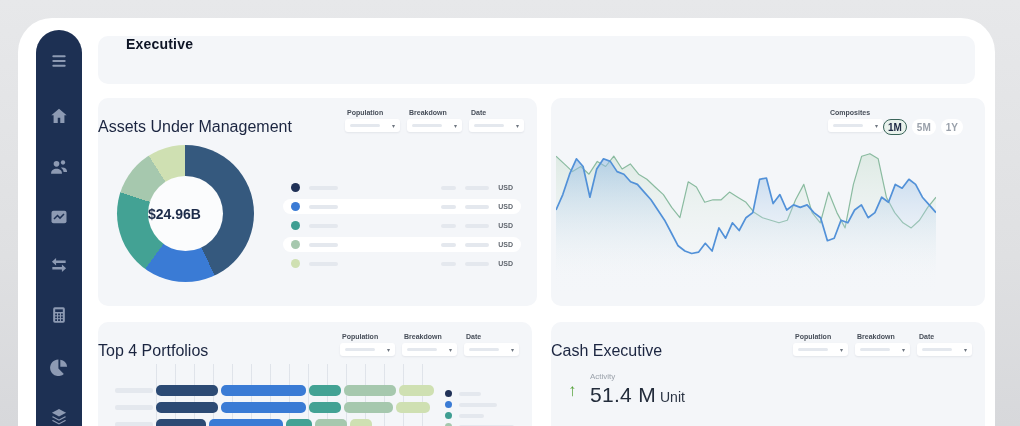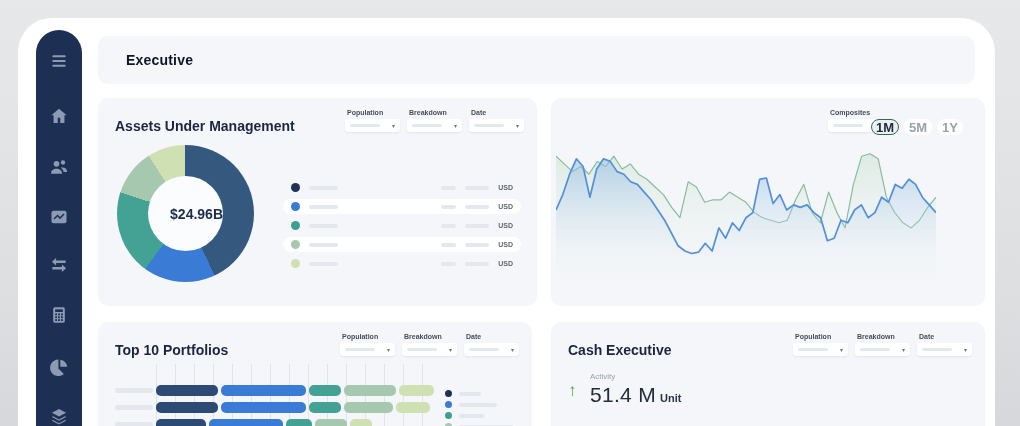--- a/index.html
+++ b/index.html
@@ -19,72 +19,72 @@
     background:#1d3053; border-radius:23px 23px 0 0;
   }
   .side-btn {
     position:absolute; left:13px; width:20px; height:20px;
     background:none; border:none; cursor:pointer; color:#8d9ab3; padding:0;
   }
   .side-btn svg { width:20px; height:20px; display:block; }
   
   .topbar {
     position:absolute; left:98px; top:36px; width:877px; height:48px;
-    background:#f4f6f9; border-radius:10px; display:flex; align-items:center;
+    background:#f4f6f9; border-radius:10px; display:flex; 
     padding-left:28px;
   }
   .topbar h1 { font-size:14px; font-weight:bold; color:#0e1526; letter-spacing:.2px; }
   
   .card { position:absolute; background:#f4f6f9; border-radius:10px; }
   #card-aum        { left:98px;  top:98px;  width:439px; height:208px; }
   #card-composite  { left:551px; top:98px;  width:434px; height:208px; }
   #card-portfolios { left:98px;  top:322px; width:434px; height:120px; }
   #card-cash       { left:551px; top:322px; width:434px; height:120px; }
   .card-title {
-    position:absolute; left:17px; top:20px;
-    font-size:14px; font-weight:bold; color:#1b2540;
+    position:absolute; left:0; top:20px;
+    font-size:16px; font-weight:normal; color:#1b2540;
   }
   
   .filters { position:absolute; top:11px; right:13px; display:flex; gap:7px; }
   .filter { width:55px; }
   .filter-label { font-size:7px; font-weight:bold; color:#474e59; margin:0 0 3px 2px; }
   .filter-box {
     height:13px; background:#fff; border-radius:3px;
     display:flex; align-items:center; justify-content:space-between;
     padding:0 5px; box-shadow:0 1px 2px rgba(25,35,60,.08); cursor:pointer;
   }
   .skel { background:#e4e8ee; border-radius:2px; display:inline-block; }
   .filter-skel { width:30px; height:3px; }
   .caret { font-size:6px; color:#6e7680; line-height:1; }
   
   .donut { position:absolute; left:19px; top:47px; width:137px; height:137px; border-radius:50%; }
   .donut-hole {
     position:absolute; inset:31px; background:#fbfcfd; border-radius:50%;
-    display:flex; align-items:center; justify-content:flex-end;
+    display:flex; align-items:center; justify-content:flex-start;
   }
   .donut-hole span { font-size:14px; font-weight:bold; color:#1c2b49; }
   
   .aum-legend { position:absolute; left:185px; top:82px; width:238px; }
   .legend-row {
     display:flex; align-items:center; height:15px; margin-bottom:4px;
     border-radius:8px; padding:0 8px;
   }
   .legend-row.alt { background:#ffffff; }
   .dot { width:9px; height:9px; border-radius:50%; flex:0 0 auto; }
   .lr-name { width:29px; height:4px; margin-left:9px; }
   .lr-right { margin-left:auto; display:flex; align-items:center; gap:9px; }
   .lr-b1 { width:15px; height:4px; }
   .lr-b2 { width:24px; height:4px; }
   .lr-cur { font-size:7px; font-weight:bold; color:#60666e; }
   
   .perf-svg { position:absolute; left:5px; top:44px; }
   .ranges { position:absolute; top:21px; right:22px; display:flex; gap:5px; align-items:center; }
   .range-btn {
     min-width:19px; height:16px; padding:0 4px; border-radius:8px;
-    font-size:13px; font-weight:bold; border:1px solid transparent;
+    font-size:10px; font-weight:bold; border:1px solid transparent;
     background:#ffffff; color:#9aa1ab; cursor:pointer;
     font-family:"Liberation Sans",sans-serif;
   }
   .range-btn.active { background:#e9f2ec; border-color:#3a6459; color:#1c2742; }
   #composite-filter { right:102px; }
   
   .grid-lines {
     position:absolute; left:58px; top:42px; width:278px; height:78px;
     background-image:repeating-linear-gradient(to right, rgba(185,193,206,.35) 0 1px, transparent 1px 19px);
   }
@@ -95,21 +95,21 @@
   .p-legend { position:absolute; left:347px; top:68px; }
   .p-legend-item { display:flex; align-items:center; height:7px; margin-bottom:4px; }
   .p-legend-item .dot { width:7px; height:7px; }
   .p-legend-item .skel { height:4px; margin-left:7px; }
   
   .metric { position:absolute; left:17px; top:50px; display:flex; }
   .metric-arrow { font-size:17px; font-weight:bold; color:#56a23b; margin-top:9px; width:22px; }
   .metric-label { font-size:8px; color:#9ba2ab; margin-bottom:2px; }
   .metric-line { display:flex; align-items:baseline; }
   .metric-value { font-size:21px; color:#232c3b; letter-spacing:.3px; }
-  .metric-unit { font-size:11px; color:#2b3443; margin-left:4px; font-weight:bold; }
+  .metric-unit { font-size:14px; color:#2b3443; margin-left:4px; font-weight:normal; }
 </style>
 </head>
 <body>
 
 <div class="surface"></div>
 
 <nav class="sidebar">
   <button class="side-btn" style="top:21px">
     <svg viewBox="0 0 24 24" fill="currentColor">
       <rect x="4" y="5" width="16" height="2.6" rx="1.2"></rect>
@@ -285,21 +285,21 @@
       </linearGradient>
     </defs>
   <path d="M0.0 14.2 L8.3 21.9 L16.5 29.6 L24.8 24.5 L33.0 32.2 L41.3 19.4 L49.6 24.5 L57.8 14.2 L66.1 27.0 L74.3 21.9 L82.6 32.2 L90.9 37.3 L99.1 45.0 L107.4 52.6 L115.7 65.4 L123.9 75.7 L132.2 39.8 L140.4 45.0 L148.7 60.3 L157.0 57.8 L165.2 57.8 L173.5 50.1 L181.7 55.2 L190.0 60.3 L198.3 70.6 L206.5 75.7 L214.8 78.2 L223.0 80.8 L231.3 78.2 L239.6 57.8 L247.8 42.4 L256.1 70.6 L264.3 80.8 L272.6 50.1 L280.9 70.6 L289.1 85.9 L297.4 42.4 L305.7 14.2 L313.9 11.7 L322.2 16.8 L330.4 55.2 L338.7 70.6 L347.0 80.8 L355.2 85.9 L363.5 78.2 L371.7 65.4 L380.0 55.2 L 380 152 L 0 152 Z" fill="url(#ggreen)"></path>
       <path d="M0.0 14.2 L8.3 21.9 L16.5 29.6 L24.8 24.5 L33.0 32.2 L41.3 19.4 L49.6 24.5 L57.8 14.2 L66.1 27.0 L74.3 21.9 L82.6 32.2 L90.9 37.3 L99.1 45.0 L107.4 52.6 L115.7 65.4 L123.9 75.7 L132.2 39.8 L140.4 45.0 L148.7 60.3 L157.0 57.8 L165.2 57.8 L173.5 50.1 L181.7 55.2 L190.0 60.3 L198.3 70.6 L206.5 75.7 L214.8 78.2 L223.0 80.8 L231.3 78.2 L239.6 57.8 L247.8 42.4 L256.1 70.6 L264.3 80.8 L272.6 50.1 L280.9 70.6 L289.1 85.9 L297.4 42.4 L305.7 14.2 L313.9 11.7 L322.2 16.8 L330.4 55.2 L338.7 70.6 L347.0 80.8 L355.2 85.9 L363.5 78.2 L371.7 65.4 L380.0 55.2" fill="none" stroke="#8abba0" stroke-width="1.2" stroke-linejoin="round"></path>
       <path d="M0.0 68.0 L6.8 52.6 L13.6 32.2 L20.4 16.8 L27.1 24.5 L33.9 55.2 L40.7 27.0 L47.5 16.8 L54.3 19.4 L61.1 29.6 L67.9 32.2 L74.6 39.8 L81.4 42.4 L88.2 50.1 L95.0 57.8 L101.8 68.0 L108.6 78.2 L115.4 91.0 L122.1 103.8 L128.9 109.0 L135.7 111.5 L142.5 110.2 L149.3 101.3 L156.1 109.0 L162.9 85.9 L169.6 96.2 L176.4 80.8 L183.2 88.5 L190.0 75.7 L196.8 70.6 L203.6 37.3 L210.4 36.0 L217.1 61.6 L223.9 52.6 L230.7 68.0 L237.5 62.9 L244.3 65.4 L251.1 62.9 L257.9 70.6 L264.6 75.7 L271.4 98.7 L278.2 96.2 L285.0 78.2 L291.8 80.8 L298.6 68.0 L305.4 62.9 L312.1 75.7 L318.9 70.6 L325.7 55.2 L332.5 60.3 L339.3 42.4 L346.1 46.2 L352.9 37.3 L359.6 42.4 L366.4 55.2 L373.2 62.9 L380.0 70.6 L 380 152 L 0 152 Z" fill="url(#gblue)"></path>
       <path d="M0.0 68.0 L6.8 52.6 L13.6 32.2 L20.4 16.8 L27.1 24.5 L33.9 55.2 L40.7 27.0 L47.5 16.8 L54.3 19.4 L61.1 29.6 L67.9 32.2 L74.6 39.8 L81.4 42.4 L88.2 50.1 L95.0 57.8 L101.8 68.0 L108.6 78.2 L115.4 91.0 L122.1 103.8 L128.9 109.0 L135.7 111.5 L142.5 110.2 L149.3 101.3 L156.1 109.0 L162.9 85.9 L169.6 96.2 L176.4 80.8 L183.2 88.5 L190.0 75.7 L196.8 70.6 L203.6 37.3 L210.4 36.0 L217.1 61.6 L223.9 52.6 L230.7 68.0 L237.5 62.9 L244.3 65.4 L251.1 62.9 L257.9 70.6 L264.6 75.7 L271.4 98.7 L278.2 96.2 L285.0 78.2 L291.8 80.8 L298.6 68.0 L305.4 62.9 L312.1 75.7 L318.9 70.6 L325.7 55.2 L332.5 60.3 L339.3 42.4 L346.1 46.2 L352.9 37.3 L359.6 42.4 L366.4 55.2 L373.2 62.9 L380.0 70.6" fill="none" stroke="#5291d8" stroke-width="1.7" stroke-linejoin="round"></path>
     </svg>
 </section>
 
 <section class="card" id="card-portfolios">
-  <h2 class="card-title">Top 10 Portfolios</h2>
+  <h2 class="card-title">Top 4 Portfolios</h2>
   <div class="filters">
       <div class="filter">
         <div class="filter-label">Population</div>
         <div class="filter-box">
           <span class="skel filter-skel"></span>
           <span class="caret">▾</span>
         </div>
       </div>
       <div class="filter">
         <div class="filter-label">Breakdown</div>

